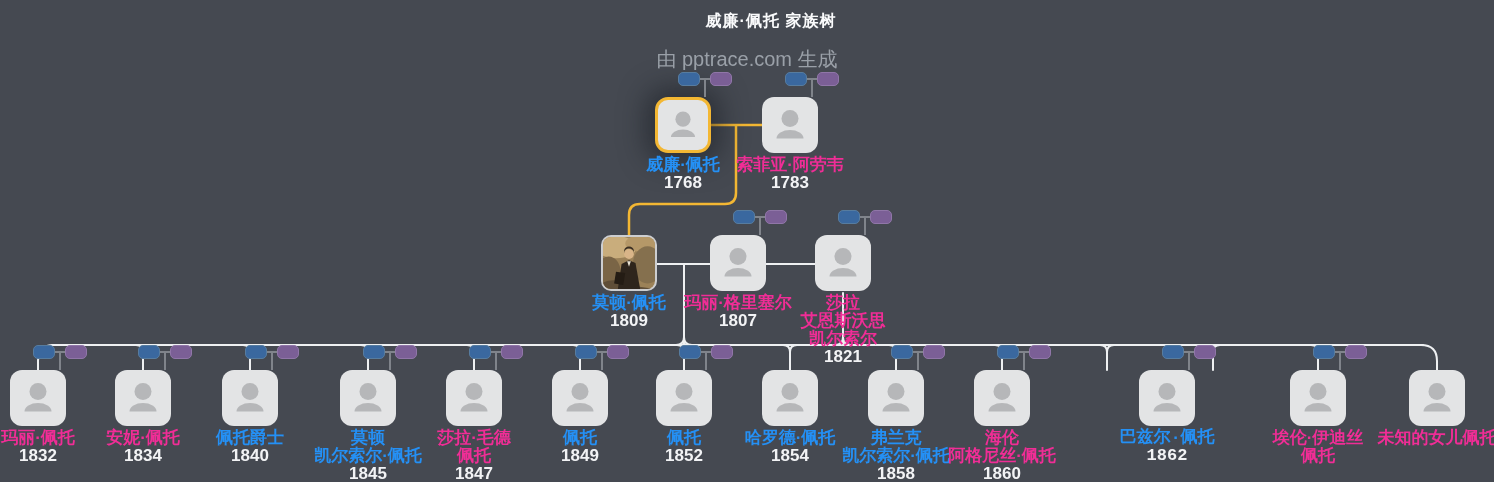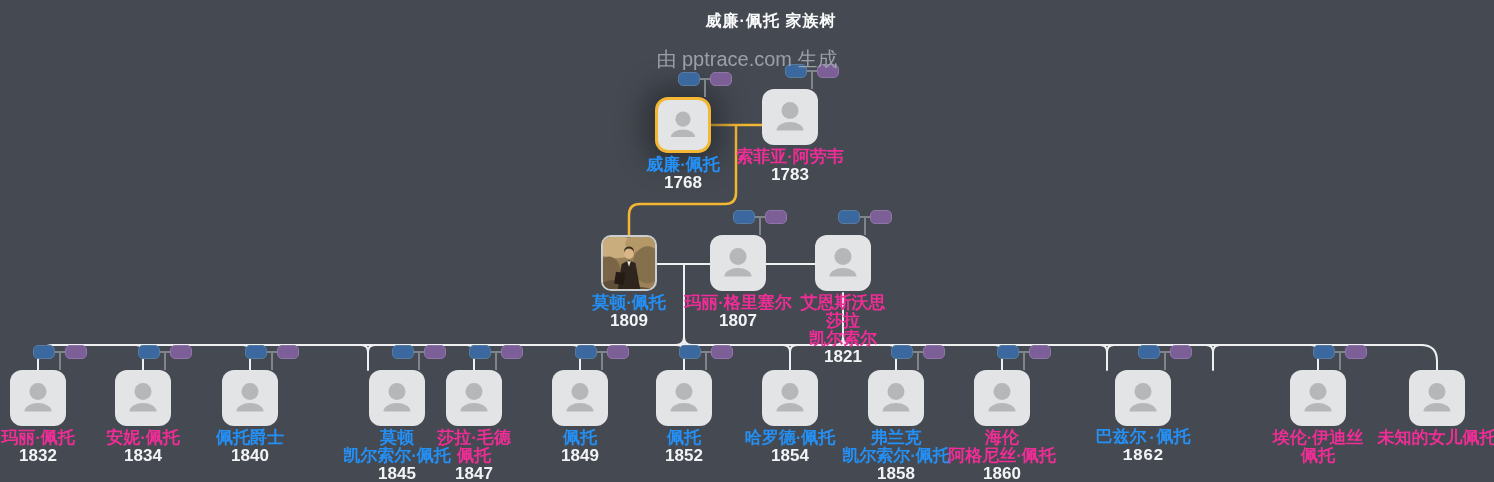--- a/index.html
+++ b/index.html
@@ -63,21 +63,21 @@
         </svg>
 
       </div>
       <div class="label">
         <div class="pname male">
           <div>威廉·佩托</div>
         </div>
         <div class="pyear">1768</div>
       </div>
     </div>
-    <div class="person" style="left: 762px; top: 89px;">
+    <div class="person" style="left: 762px; top: 97px;">
       <div class="chips">
         <span class="chip-stub"></span>
         <span class="chip-link"></span>
         <span class="chip father"></span>
         <span class="chip mother"></span>
       </div>
       <div class="box">
         <svg viewBox="0 0 56 56">
           <circle cx="28" cy="21.5" r="8.5" fill="#b6b7b9"></circle>
           <path d="M14.5 41.5 A13.5 8.5 0 0 1 41.5 41.5 Z" fill="#b6b7b9"></path>
@@ -146,22 +146,22 @@
       </div>
       <div class="box">
         <svg viewBox="0 0 56 56">
           <circle cx="28" cy="21.5" r="8.5" fill="#b6b7b9"></circle>
           <path d="M14.5 41.5 A13.5 8.5 0 0 1 41.5 41.5 Z" fill="#b6b7b9"></path>
         </svg>
 
       </div>
       <div class="label">
         <div class="pname female">
+          <div>莎拉</div>
           <div>艾恩斯沃思</div>
-          <div>莎拉</div>
           <div>凯尔索尔</div>
         </div>
         <div class="pyear">1821</div>
       </div>
     </div>
     <div class="person" style="left: 10px; top: 370px;">
       <div class="chips">
         <span class="chip-stub"></span>
         <span class="chip-link"></span>
         <span class="chip father"></span>
@@ -216,21 +216,21 @@
         </svg>
 
       </div>
       <div class="label">
         <div class="pname male">
           <div>佩托爵士</div>
         </div>
         <div class="pyear">1840</div>
       </div>
     </div>
-    <div class="person" style="left: 340px; top: 370px; margin-left: 29px;">
+    <div class="person" style="left: 340px; top: 370px;">
       <div class="chips">
         <span class="chip-stub"></span>
         <span class="chip-link"></span>
         <span class="chip father"></span>
         <span class="chip mother"></span>
       </div>
       <div class="box">
         <svg viewBox="0 0 56 56">
           <circle cx="28" cy="21.5" r="8.5" fill="#b6b7b9"></circle>
           <path d="M14.5 41.5 A13.5 8.5 0 0 1 41.5 41.5 Z" fill="#b6b7b9"></path>
@@ -362,21 +362,21 @@
 
       </div>
       <div class="label">
         <div class="pname female">
           <div>海伦</div>
           <div>阿格尼丝·佩托</div>
         </div>
         <div class="pyear">1860</div>
       </div>
     </div>
-    <div class="person" style="left: 1115px; top: 370px; font-family: Liberation Mono, monospace;">
+    <div class="person" style="left: 1139px; top: 370px; font-family: Liberation Mono, monospace;">
       <div class="chips">
         <span class="chip-stub"></span>
         <span class="chip-link"></span>
         <span class="chip father"></span>
         <span class="chip mother"></span>
       </div>
       <div class="box">
         <svg viewBox="0 0 56 56">
           <circle cx="28" cy="21.5" r="8.5" fill="#b6b7b9"></circle>
           <path d="M14.5 41.5 A13.5 8.5 0 0 1 41.5 41.5 Z" fill="#b6b7b9"></path>

